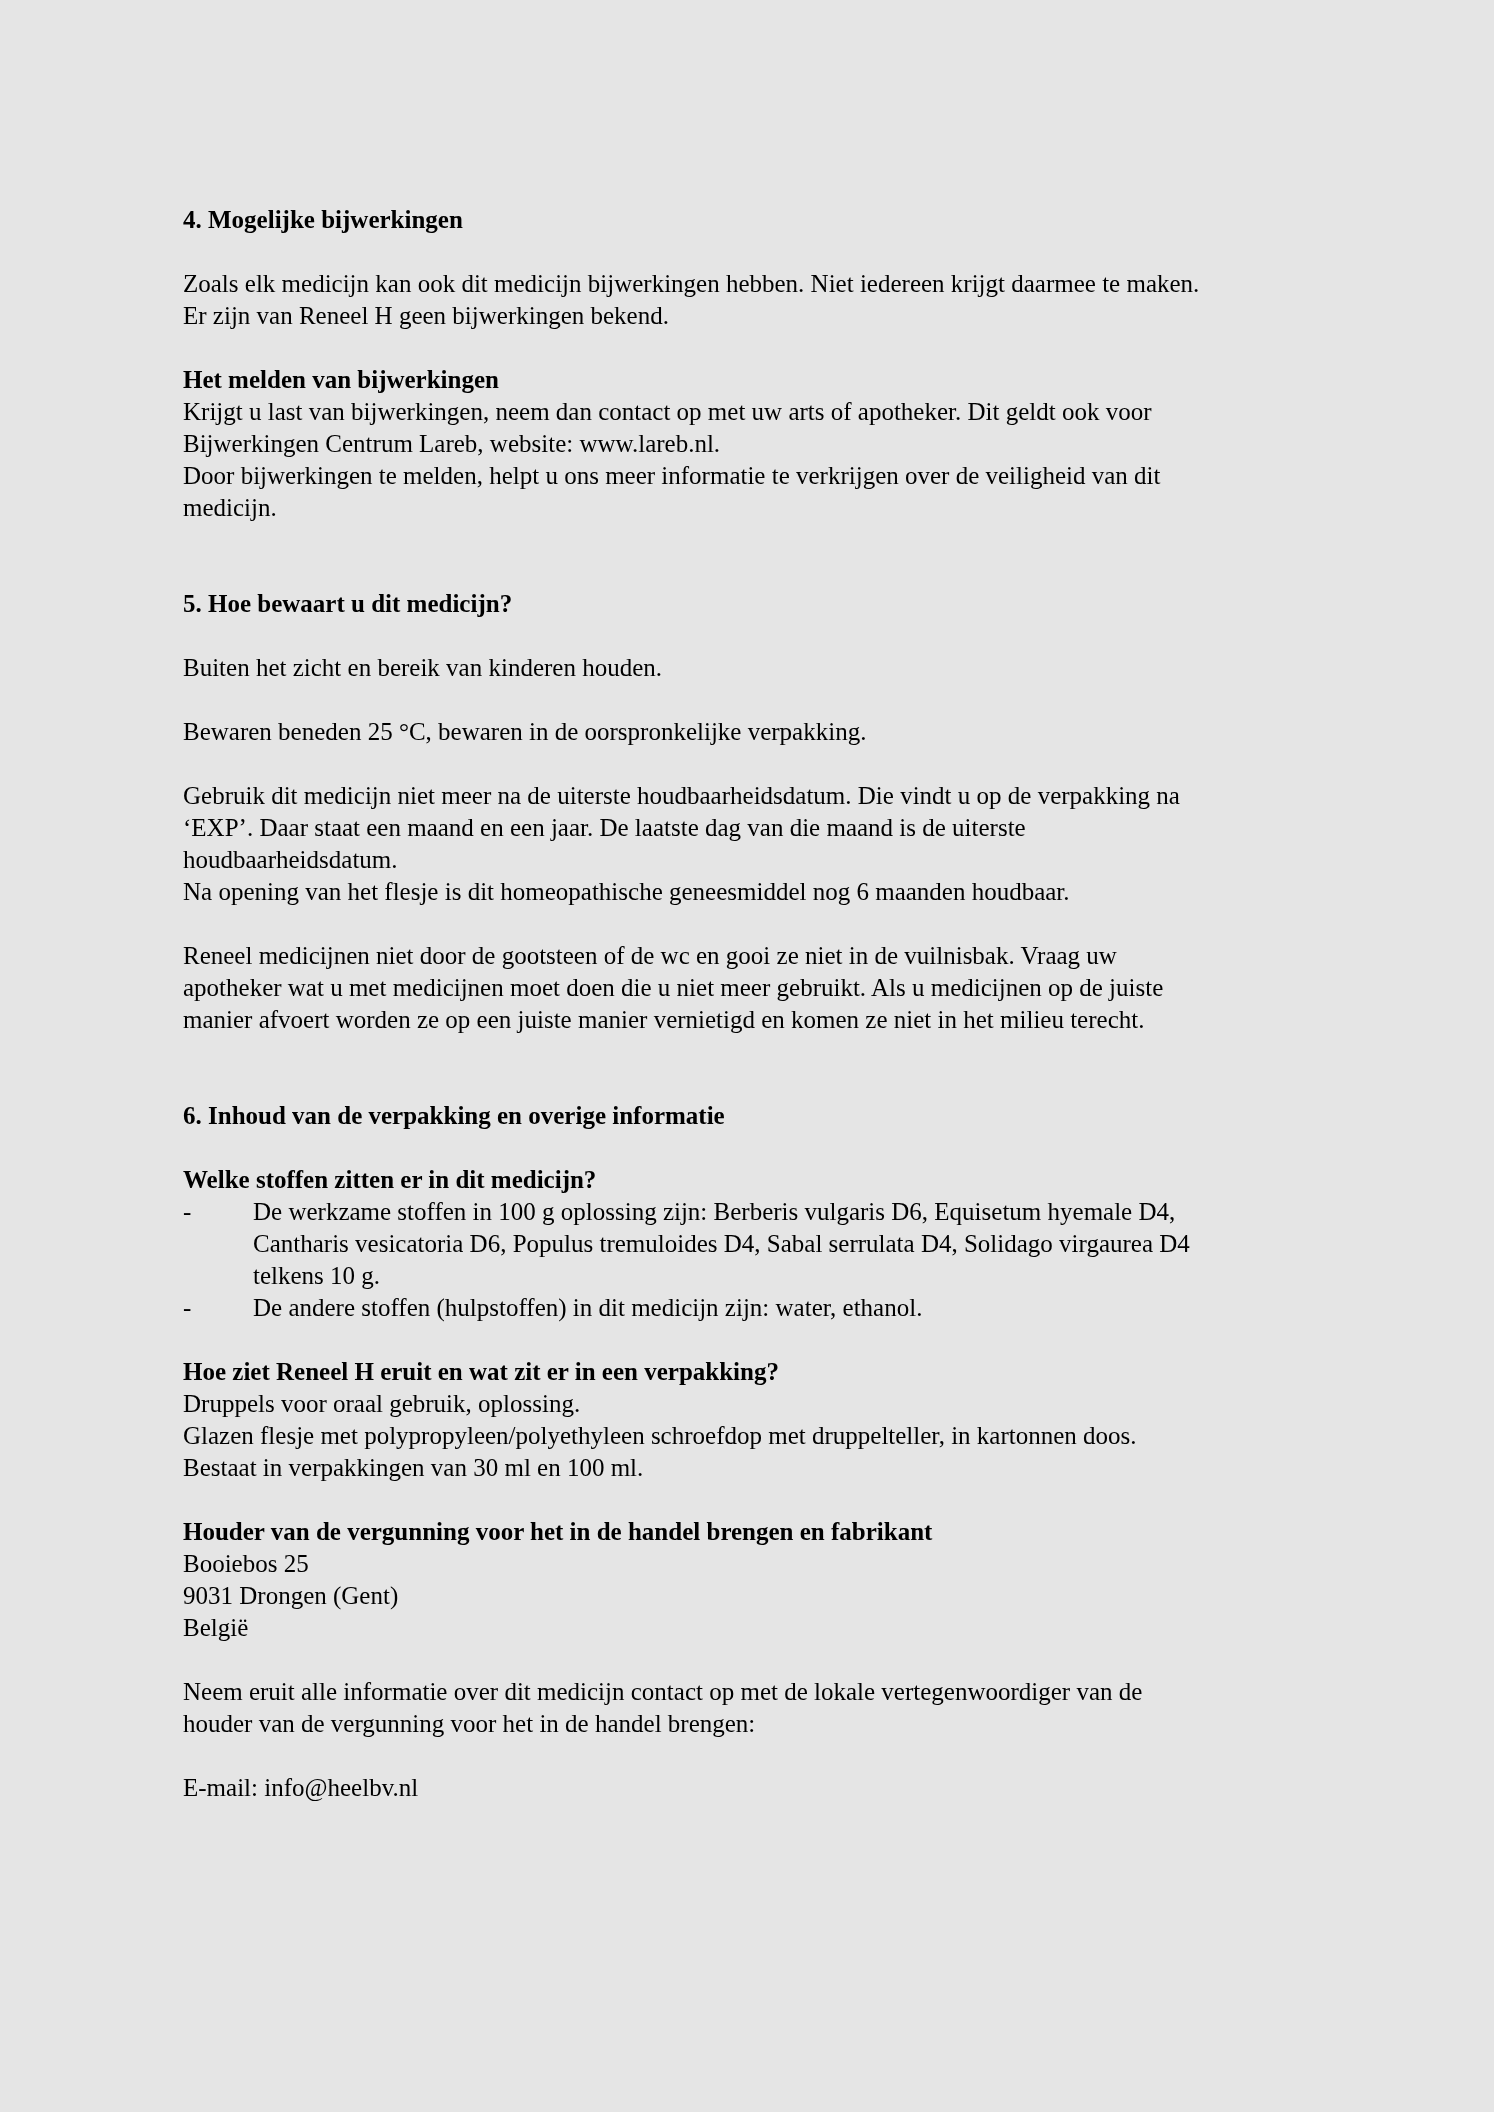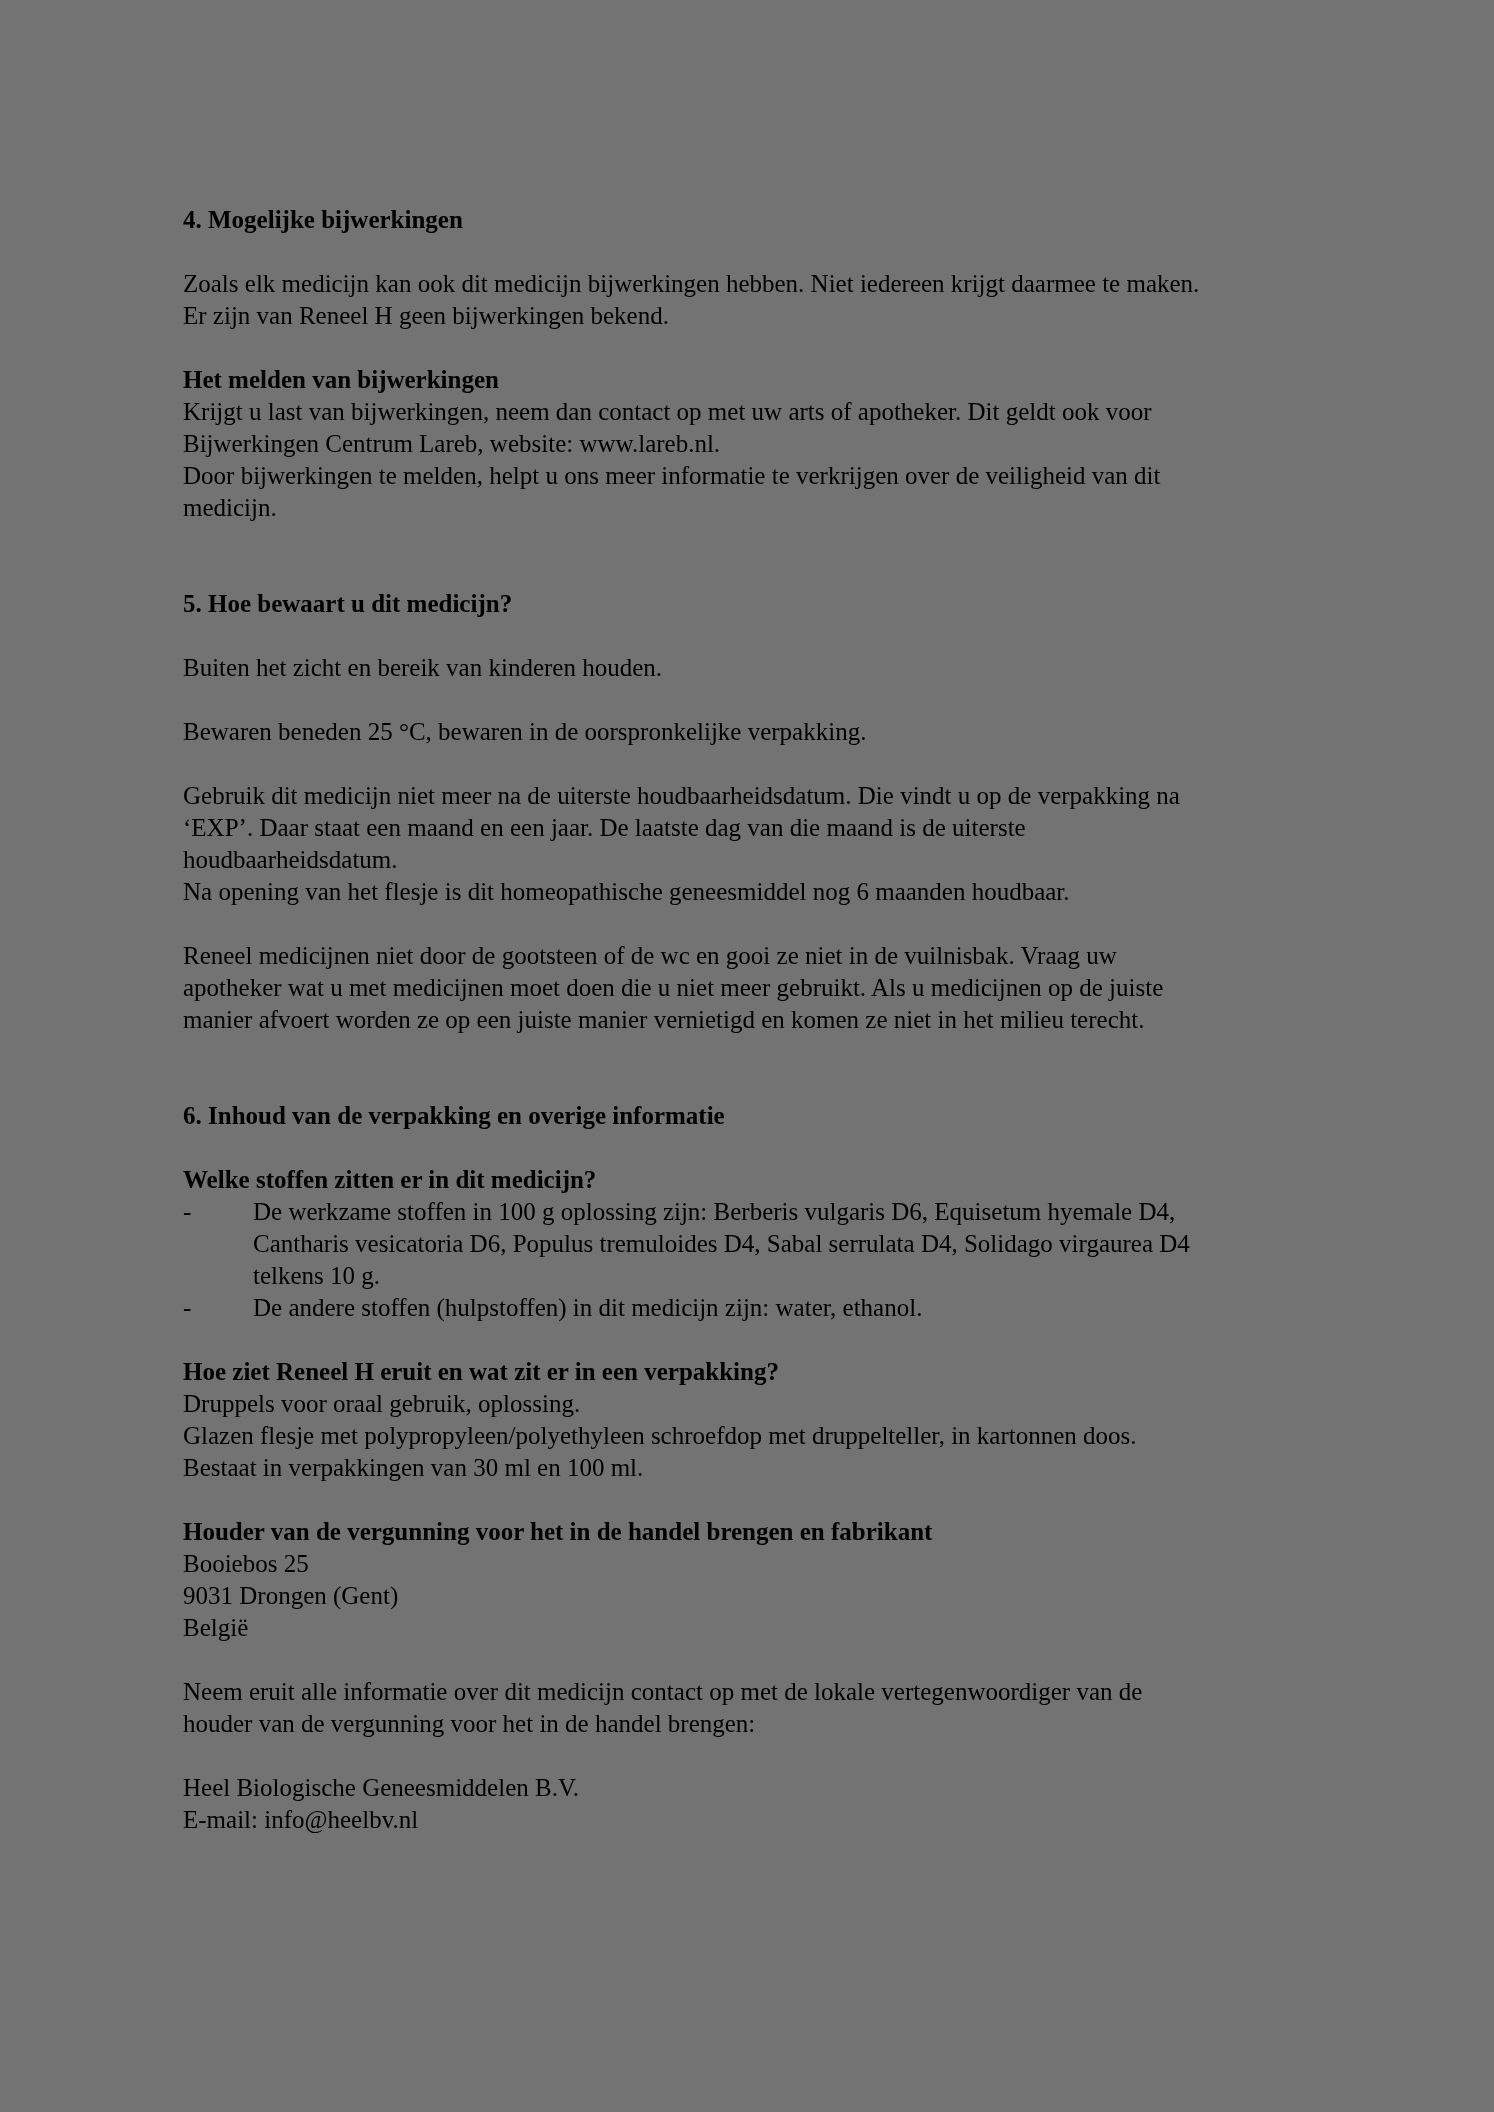--- a/index.html
+++ b/index.html
@@ -4,21 +4,21 @@
 <style>
   html, body {
     margin: 0;
     padding: 0;
     background: #ffffff;
   }
   .page {
     position: relative;
     width: 1494px;
     height: 2112px;
-    background: #737373;
+    background: #e5e5e5;
     color: #000000;
     font-family: "Liberation Serif", "DejaVu Serif", serif;
     font-size: 25px;
     box-sizing: border-box;
     padding: 204px 180px 0 183px;
   }
   .line {
     line-height: 32px;
     white-space: nowrap;
   }
@@ -131,17 +131,16 @@
   </div>
   <div class="blank"></div>
 
   <div>
     <div class="line">Neem eruit alle informatie over dit medicijn contact op met de lokale vertegenwoordiger van de</div>
     <div class="line">houder van de vergunning voor het in de handel brengen:</div>
   </div>
   <div class="blank"></div>
 
   <div>
-    <div class="line">Heel Biologische Geneesmiddelen B.V.</div>
     <div class="line">E-mail: info@heelbv.nl</div>
   </div>
 
 </div>
 
 </body></html>

